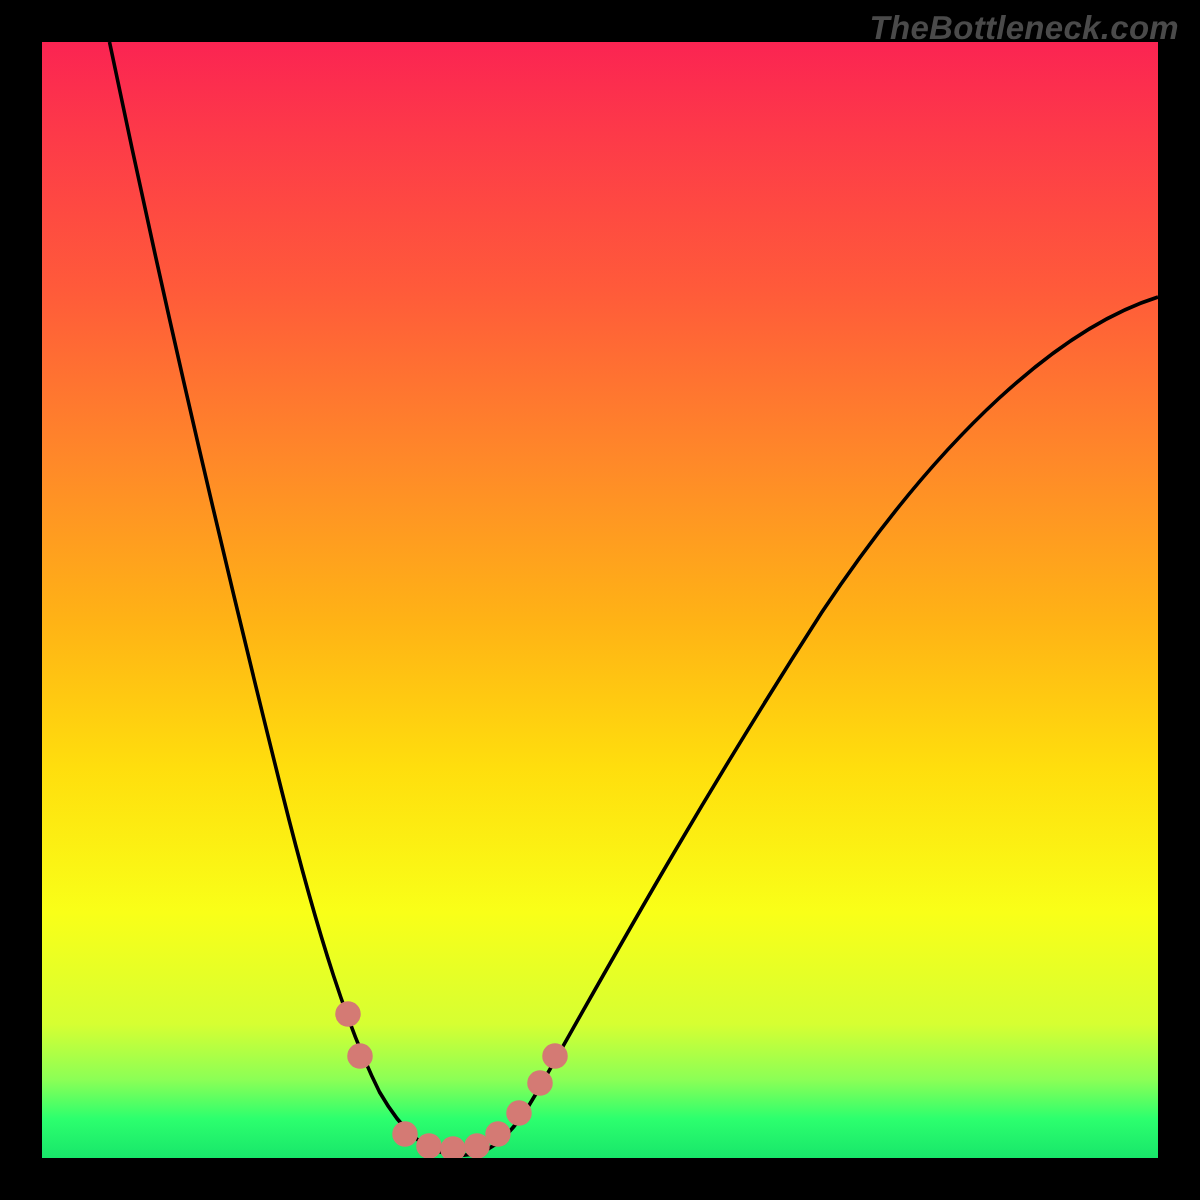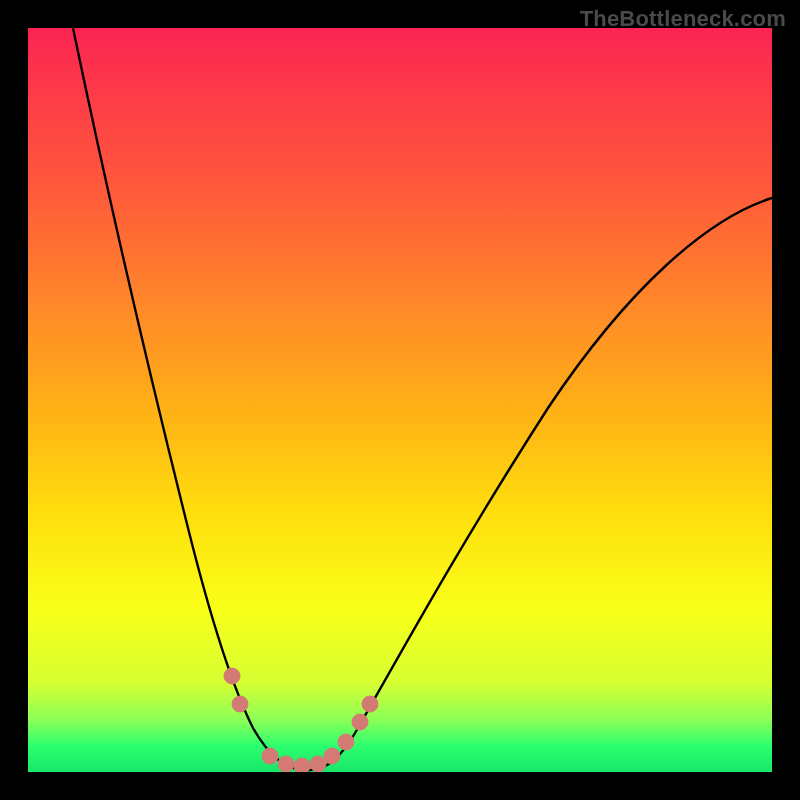--- a/index.html
+++ b/index.html
@@ -8,20 +8,21 @@
     width: 800px;
     height: 800px;
     background: #000;
     font-family: Arial, Helvetica, sans-serif;
     overflow: hidden;
   }
   .wrap {
     position: relative;
     width: 800px;
     height: 586px;
+    font-style: italic;
   }
   .watermark {
     position: absolute;
     top: 6px;
     right: 14px;
     color: #4a4a4a;
     font-size: 22px;
     font-weight: 600;
     letter-spacing: 0.2px;
     z-index: 20;

